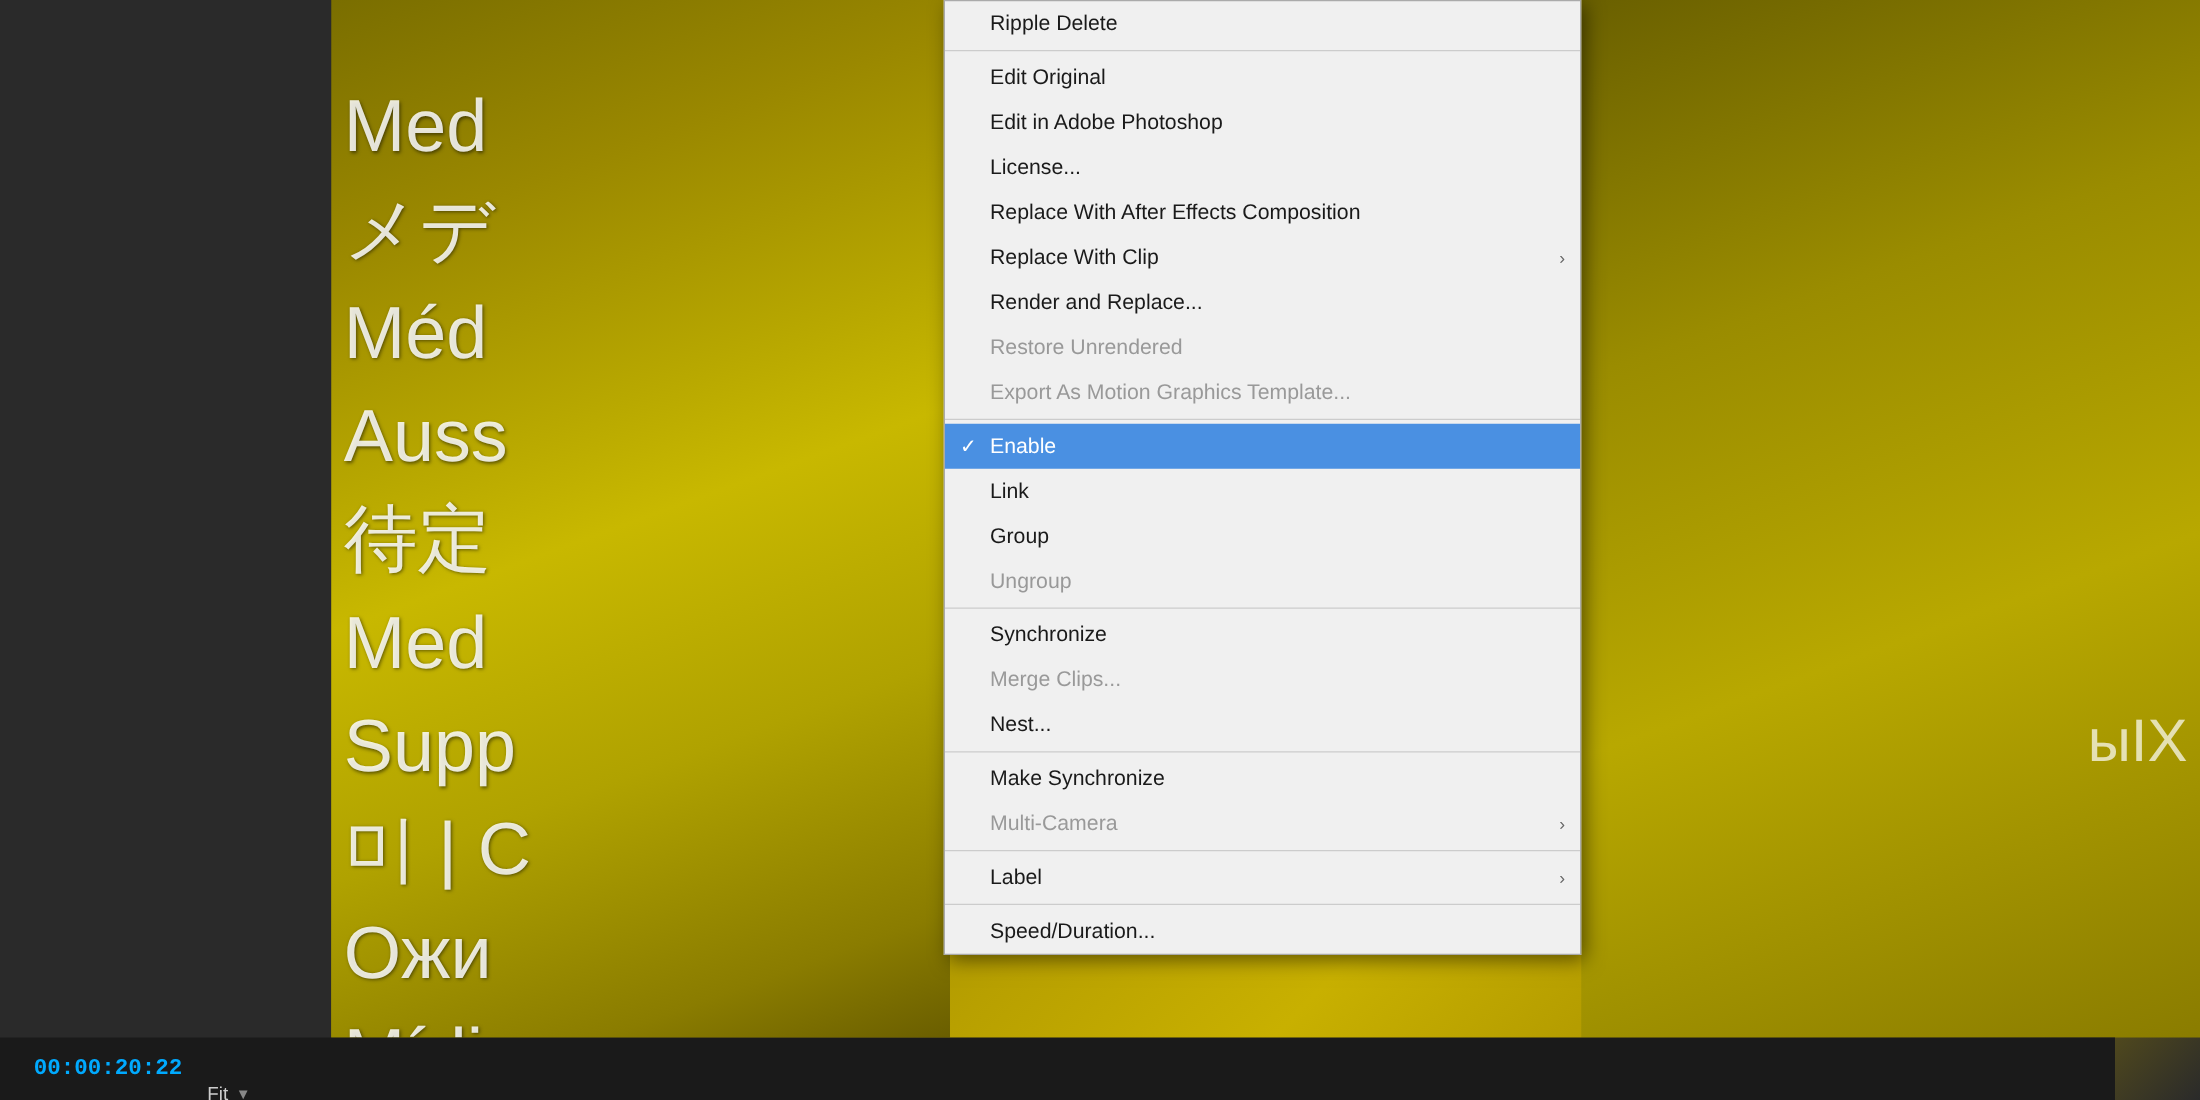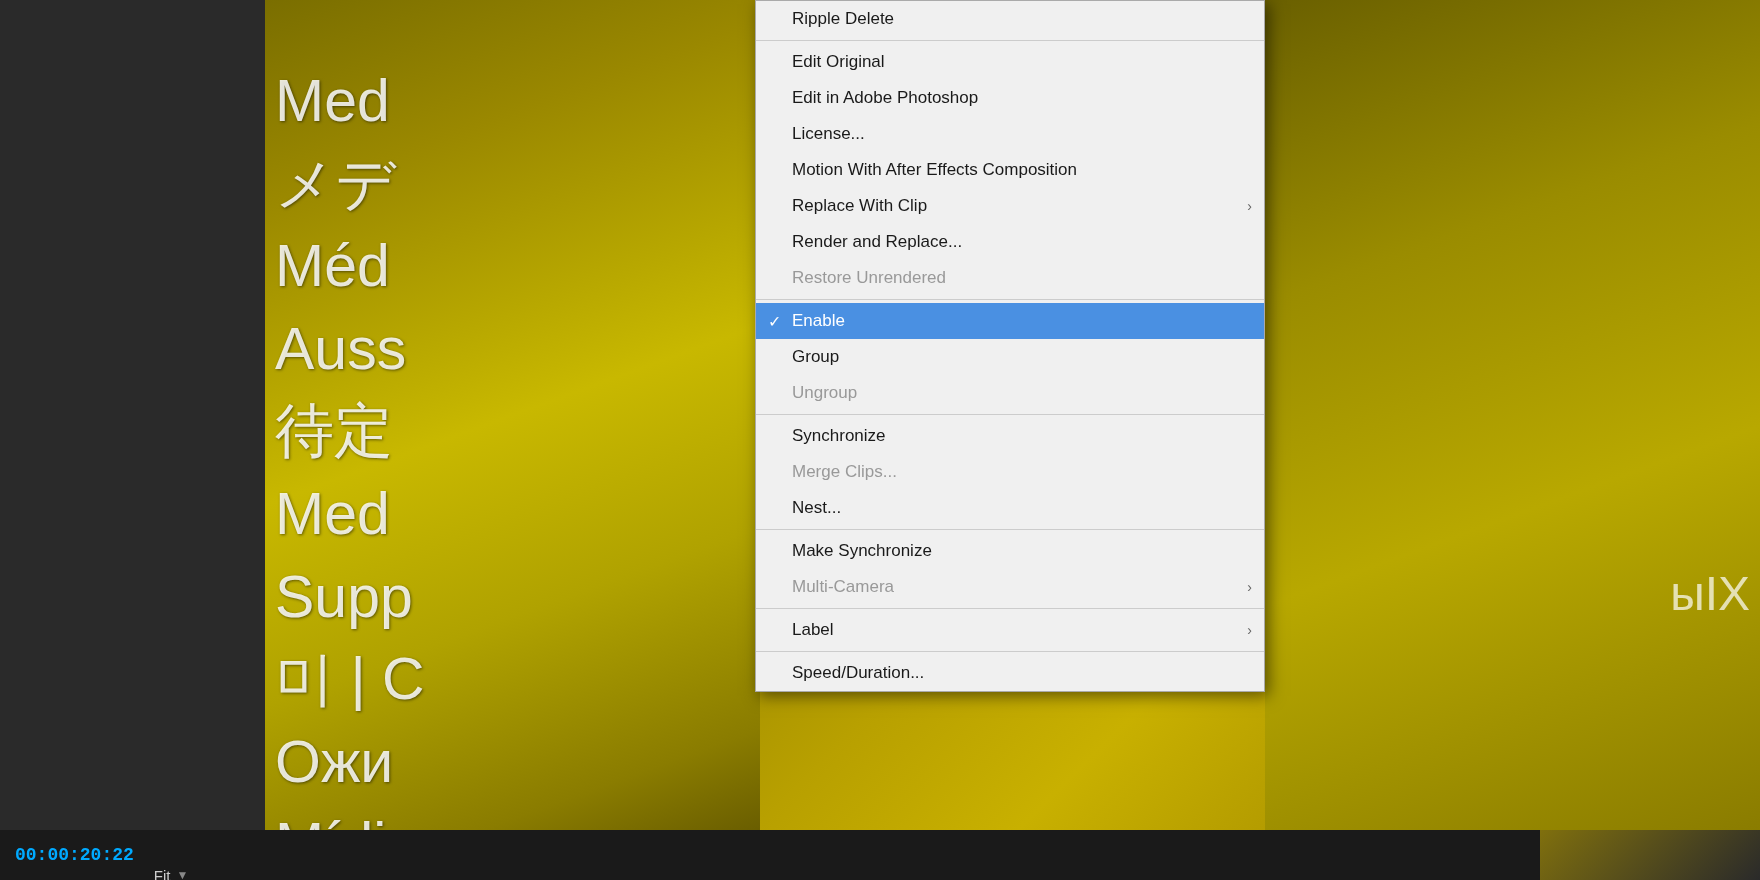--- a/index.html
+++ b/index.html
@@ -75,26 +75,26 @@
       font-size: 48px;
       font-weight: 300;
       line-height: 1.5;
     }
 
     
     .bottom-bar {
       position: absolute;
       bottom: 0;
       left: 0;
-      width: 1540px;
+      width: 1692px;
       height: 50px;
       background: #1a1a1a;
       display: flex;
       align-items: center;
-      padding: 0 15px;
+      padding: 0 27px;
       gap: 20px;
     }
 
     .timecode {
       color: #00aaff;
       font-size: 18px;
       font-weight: 600;
       font-family: 'Courier New', monospace;
     }
 
@@ -201,38 +201,44 @@
     <div class="menu-item">
       <span>Edit Original</span>
     </div>
     <div class="menu-item">
       <span>Edit in Adobe Photoshop</span>
     </div>
     <div class="menu-item">
       <span>License...</span>
     </div>
     <div class="menu-item">
-      <span>Motion With After Effects Composition</span>
+      <span>Replace With After Effects Composition</span>
     </div>
     <div class="menu-item">
       <span>Replace With Clip</span>
       <span class="submenu-arrow">›</span>
     </div>
     <div class="menu-item">
       <span>Render and Replace...</span>
     </div>
     <div class="menu-item disabled">
       <span>Restore Unrendered</span>
+    </div>
+    <div class="menu-item disabled">
+      <span>Export As Motion Graphics Template...</span>
     </div>
     <div class="menu-separator"></div>
     <div class="menu-item highlighted">
       <span class="checkmark">✓</span>
       <span>Enable</span>
     </div>
     <div class="menu-item">
+      <span>Link</span>
+    </div>
+    <div class="menu-item">
       <span>Group</span>
     </div>
     <div class="menu-item disabled">
       <span>Ungroup</span>
     </div>
     <div class="menu-separator"></div>
     <div class="menu-item">
       <span>Synchronize</span>
     </div>
     <div class="menu-item disabled">

